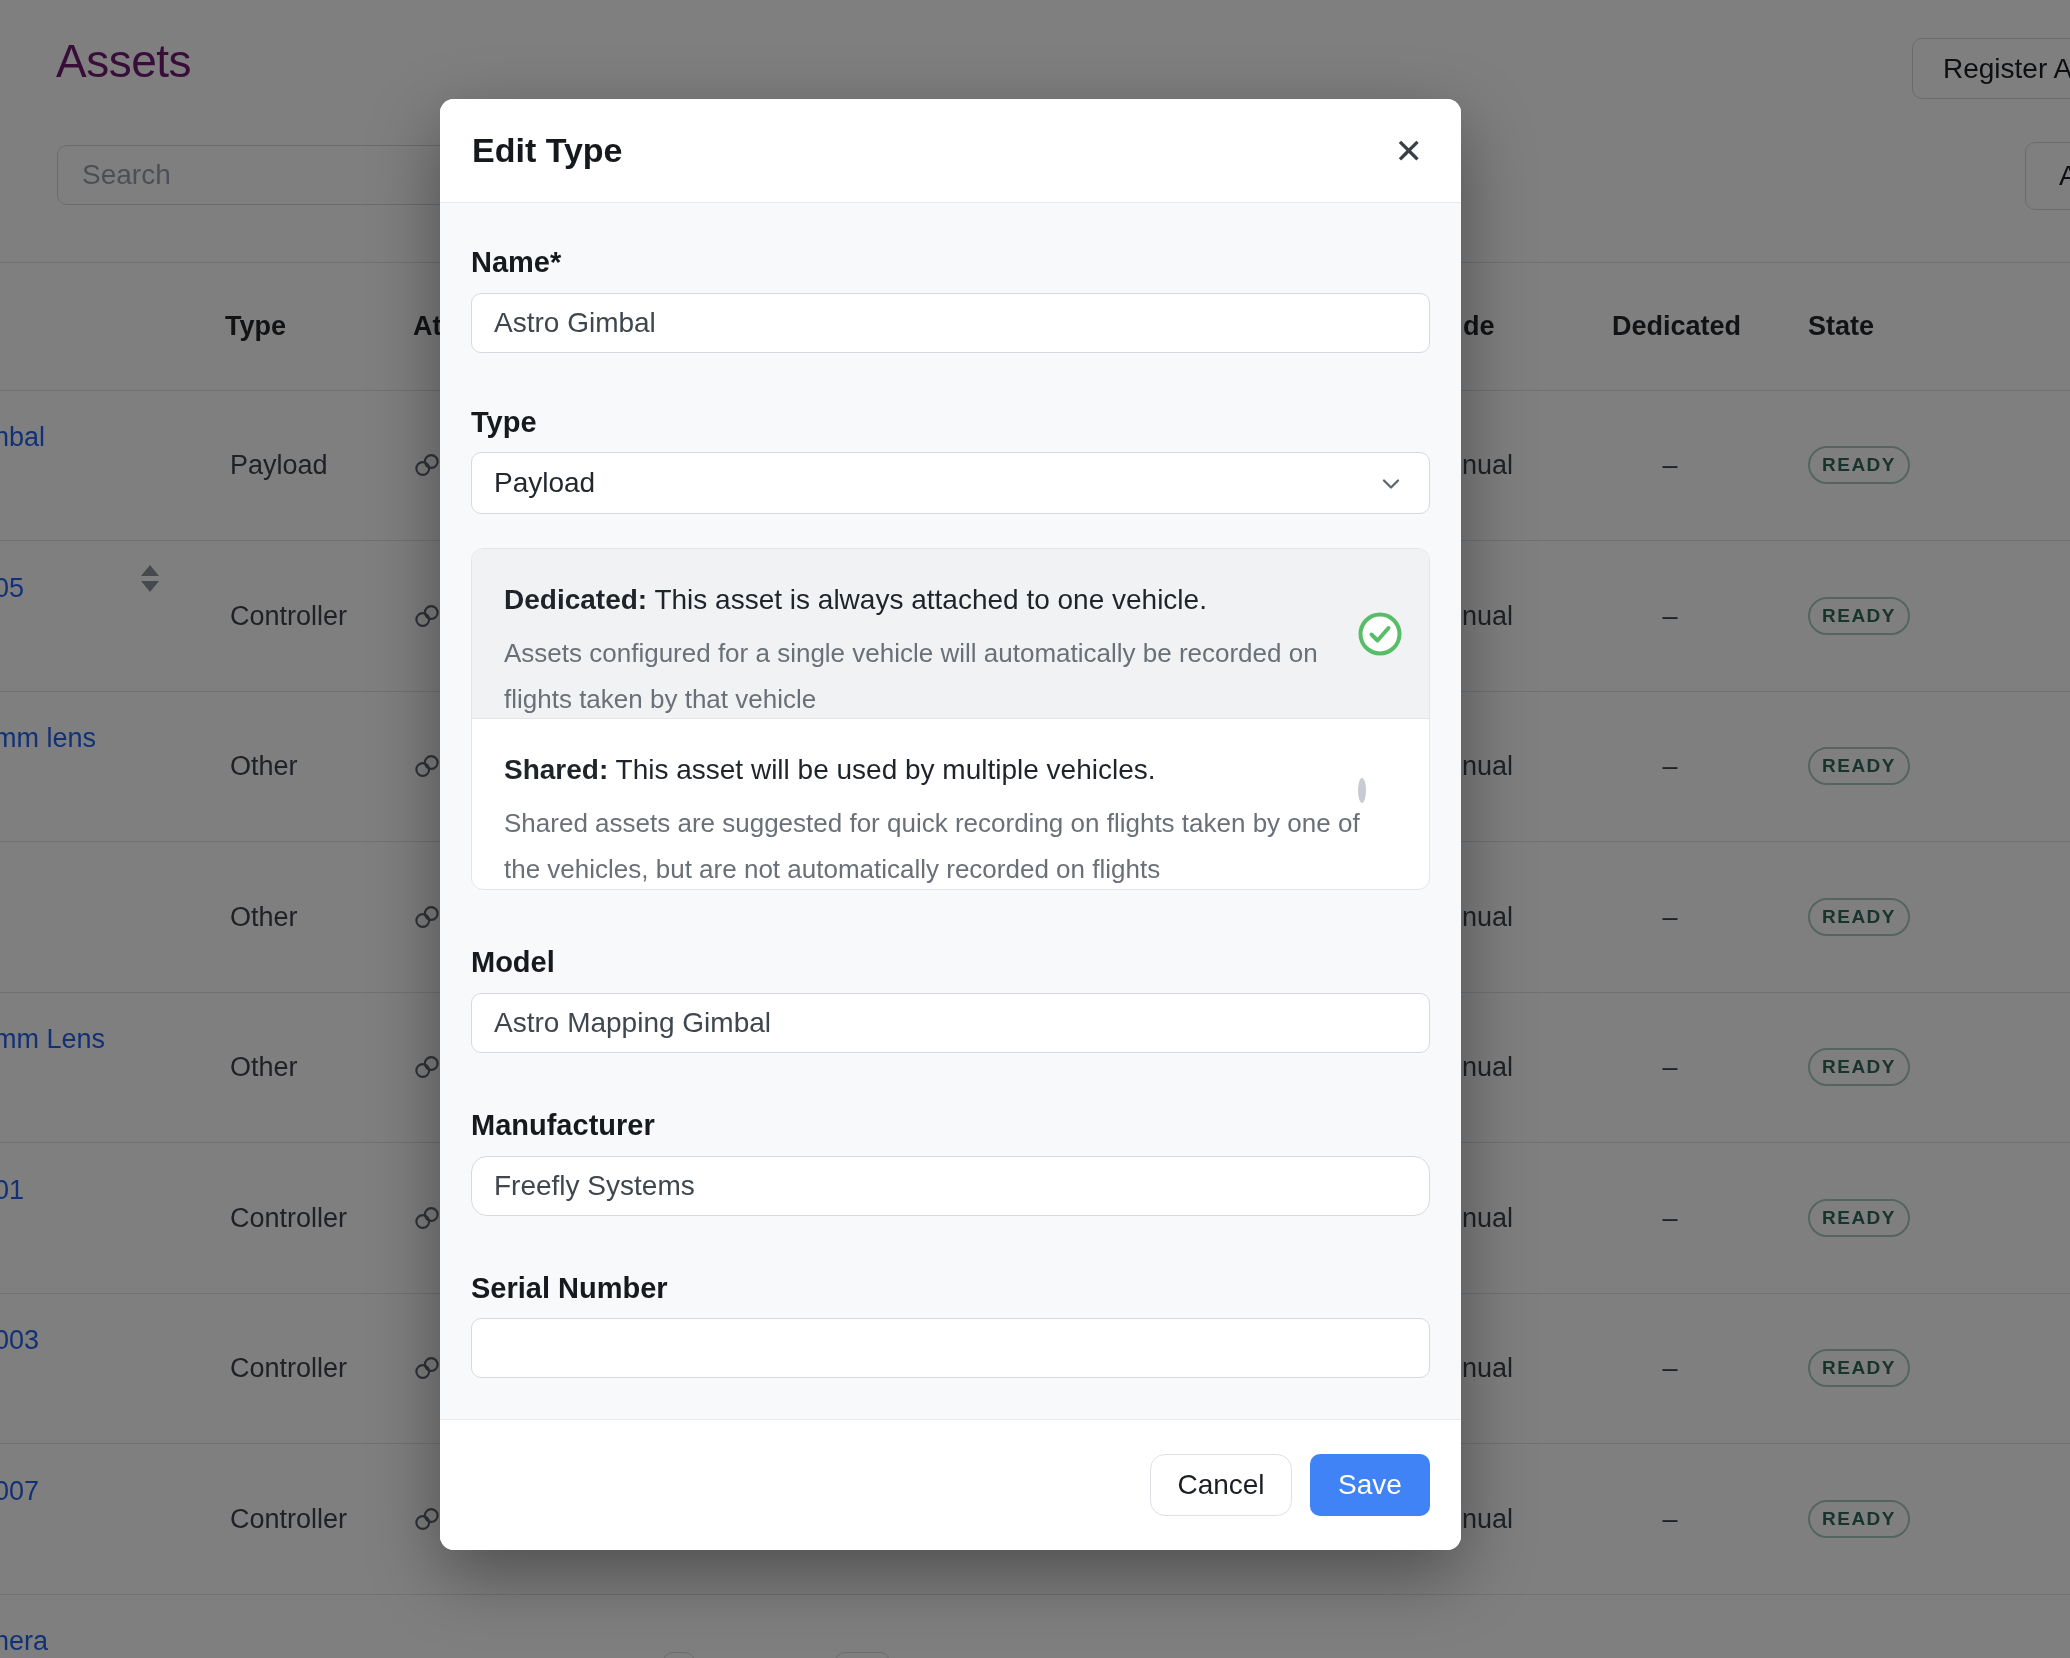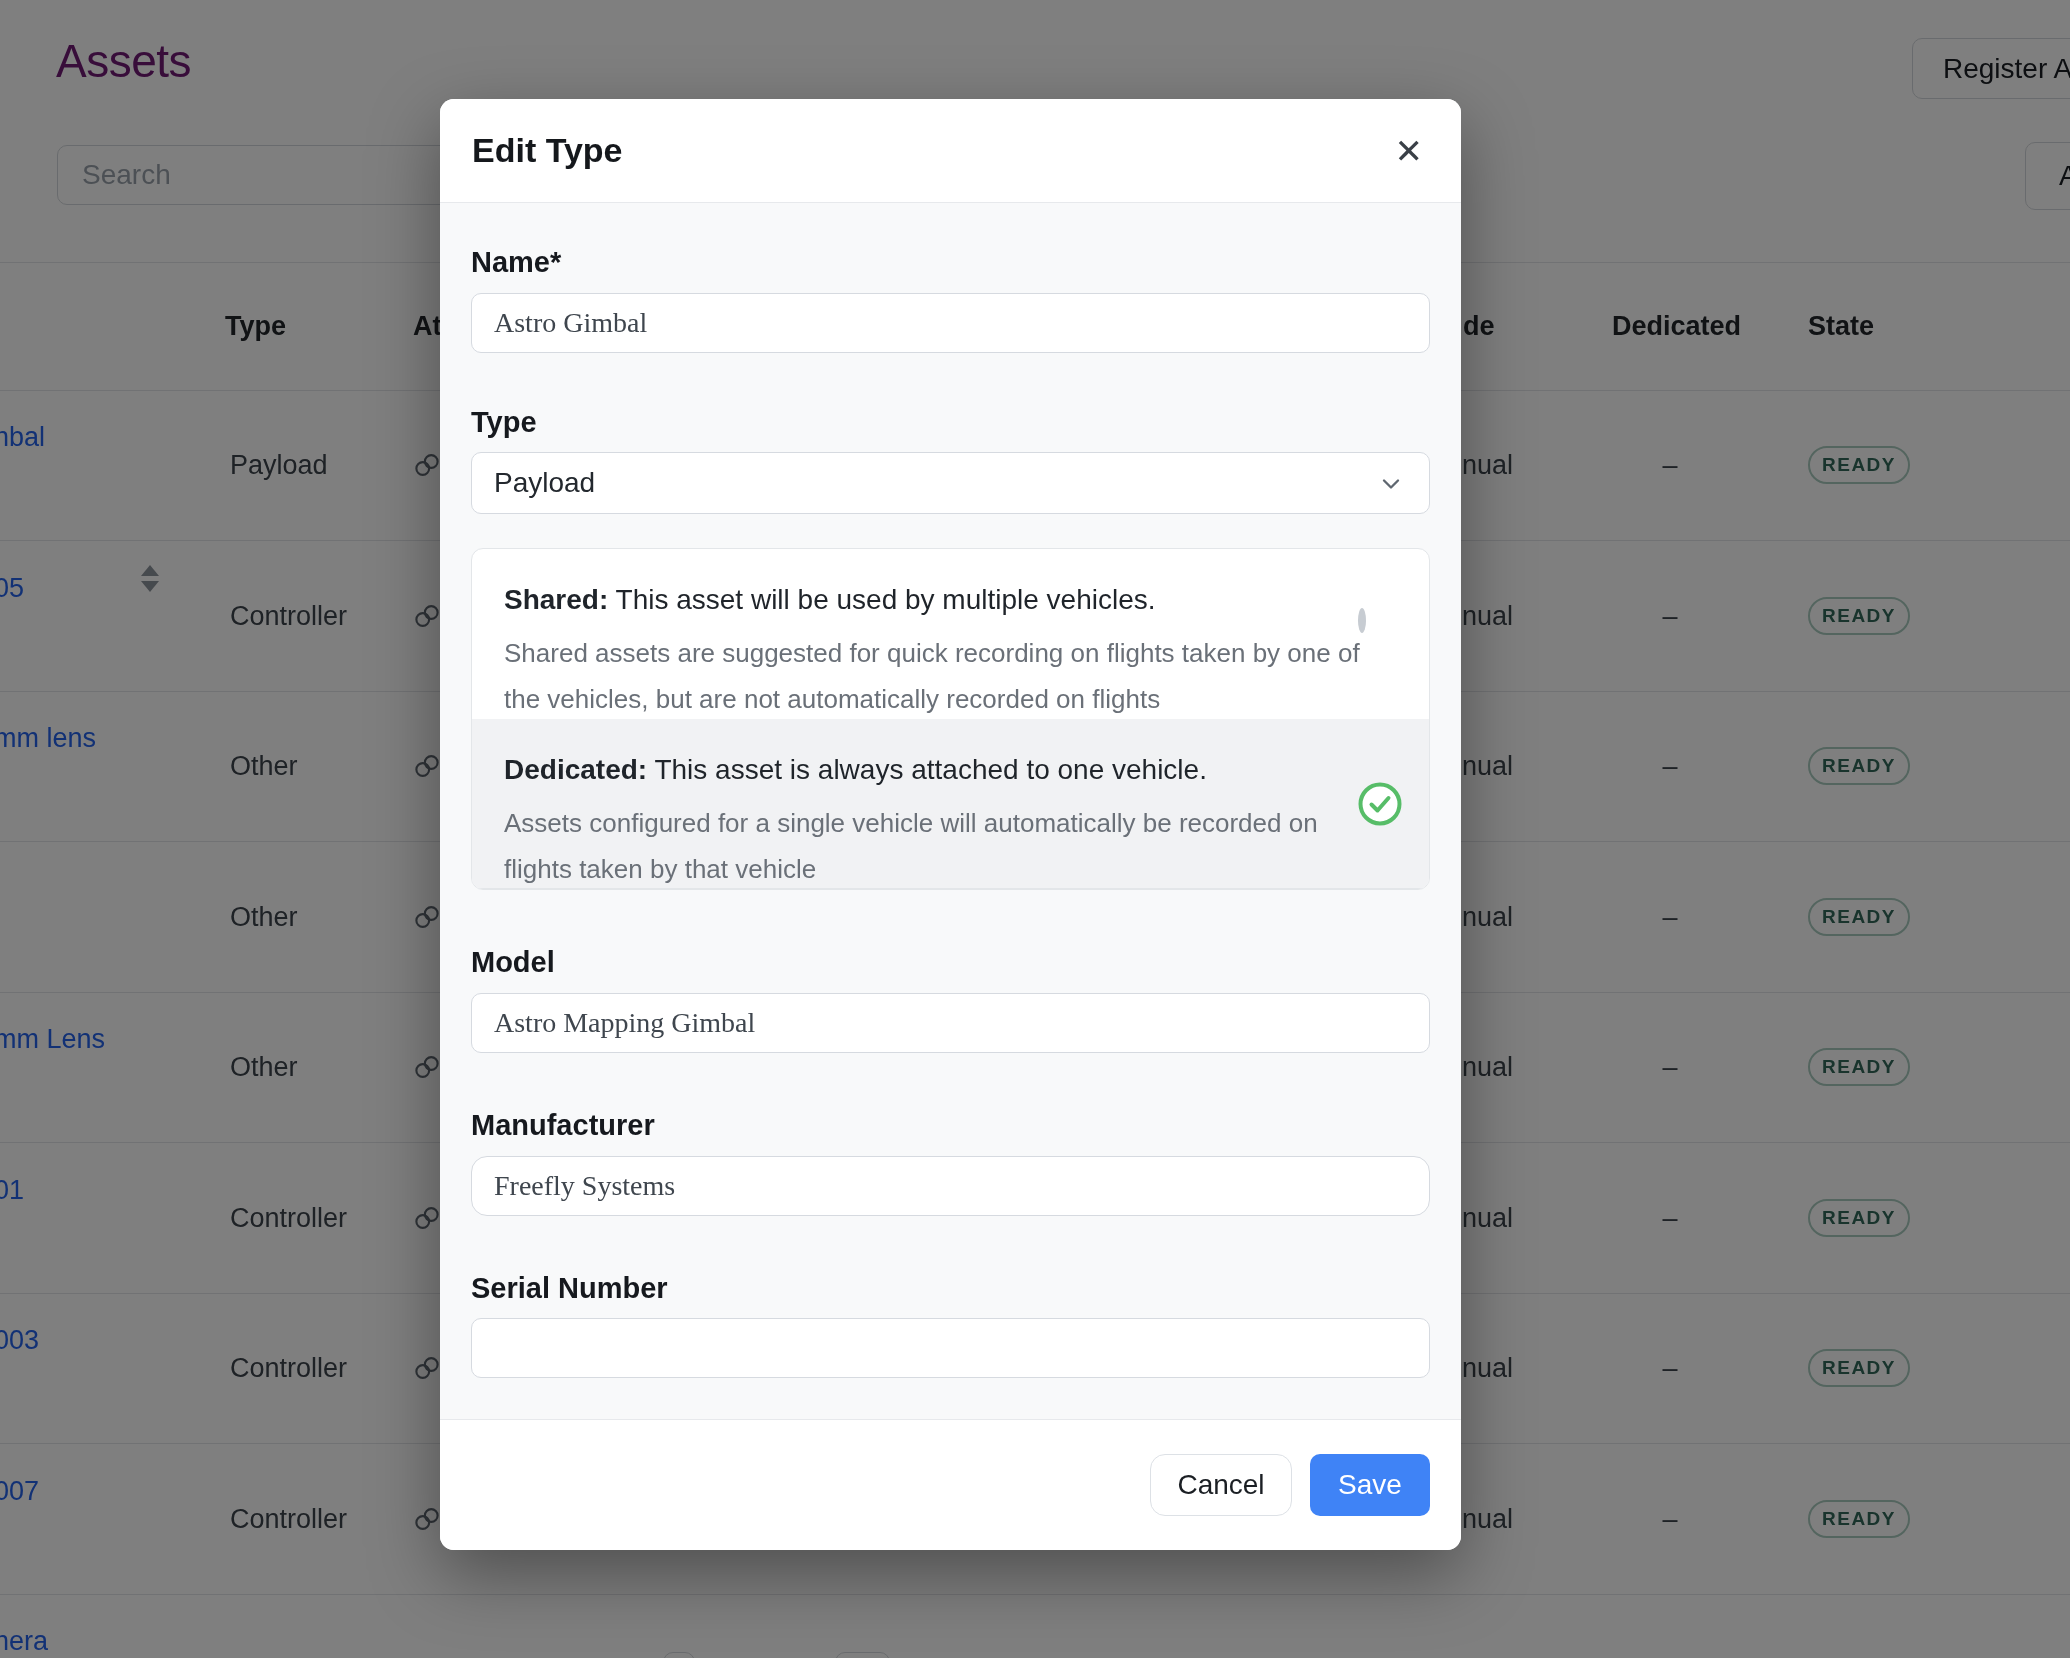--- a/index.html
+++ b/index.html
@@ -84,21 +84,21 @@
   }
   .modal-title{font-size:34px; font-weight:700; color:#15181c;}
   .modal-close{
     background:none; border:none; font-size:34px; line-height:34px; color:#3a4047;
     cursor:pointer; padding:4px 8px; font-family:inherit; font-weight:300;
   }
   .m-label{position:absolute; left:31px; font-size:29px; font-weight:600; color:#16191e; line-height:34px;}
   .m-input{
     position:absolute; left:31px; width:959px; height:60px;
     background:#fff; border:1.5px solid #d6dae0; border-radius:10px;
-    padding:0 22px; font-size:28px; color:#3f464e; font-family:Liberation Serif, serif;
+    padding:0 22px; font-size:28px; color:#3f464e; font-family:Liberation Sans, sans-serif;
   }
   .lbl-name{top:146px;} .inp-name{top:194px;}
   .lbl-type{top:306px;}
   .m-select{
     position:absolute; left:31px; top:353px; width:959px; height:62px;
     background:#fff; border:1.5px solid #d6dae0; border-radius:10px;
     display:flex; align-items:center; padding:0 22px; cursor:pointer;
   }
   .m-select .sel-value{font-size:28px; color:#23282e;}
   .m-select .chev{position:absolute; right:24px; top:17px;}
@@ -299,43 +299,43 @@
     <div class="m-select">
       <span class="sel-value">Payload</span>
       <span class="chev">
         <svg width="28" height="28" viewBox="0 0 24 24" fill="none" stroke="#5f6770" stroke-width="2" stroke-linecap="round" stroke-linejoin="round">
           <polyline points="6,9 12,15 18,9"></polyline>
         </svg>
       </span>
     </div>
 
     <div class="radio-box">
-      <div class="radio-opt">
-        <div class="opt-line">
-          <span class="opt-title">Shared:</span>
-          <span>This asset will be used by multiple vehicles.</span>
-        </div>
-        <div class="opt-desc">Shared assets are suggested for quick recording on flights taken by one of the vehicles, but are not automatically recorded on flights</div>
-        <span class="opt-radio">
-          <span class="radio-ring"></span>
-        </span>
-      </div>
       <div class="radio-opt selected">
         <div class="opt-line">
           <span class="opt-title">Dedicated:</span>
           <span>This asset is always attached to one vehicle.</span>
         </div>
         <div class="opt-desc">Assets configured for a single vehicle will automatically be recorded on flights taken by that vehicle</div>
         <span class="opt-radio">
           <svg width="44" height="44" viewBox="0 0 44 44">
             <circle cx="22" cy="22" r="19.5" fill="#ffffff" stroke="#57bd68" stroke-width="4"></circle>
             <polyline points="13.5,22.5 19.5,28.5 30.5,16" fill="none" stroke="#57bd68" stroke-width="4" stroke-linecap="round" stroke-linejoin="round"></polyline>
           </svg>
         </span>
       </div>
+      <div class="radio-opt">
+        <div class="opt-line">
+          <span class="opt-title">Shared:</span>
+          <span>This asset will be used by multiple vehicles.</span>
+        </div>
+        <div class="opt-desc">Shared assets are suggested for quick recording on flights taken by one of the vehicles, but are not automatically recorded on flights</div>
+        <span class="opt-radio">
+          <span class="radio-ring"></span>
+        </span>
+      </div>
     </div>
 
     <div class="m-label lbl-model">Model</div>
     <input class="m-input inp-model" type="text" value="Astro Mapping Gimbal" style="">
 
     <div class="m-label lbl-manufacturer">Manufacturer</div>
     <input class="m-input inp-manufacturer" type="text" value="Freefly Systems" style="">
 
     <div class="m-label lbl-serial">Serial Number</div>
     <input class="m-input inp-serial" type="text" value="" style="">

